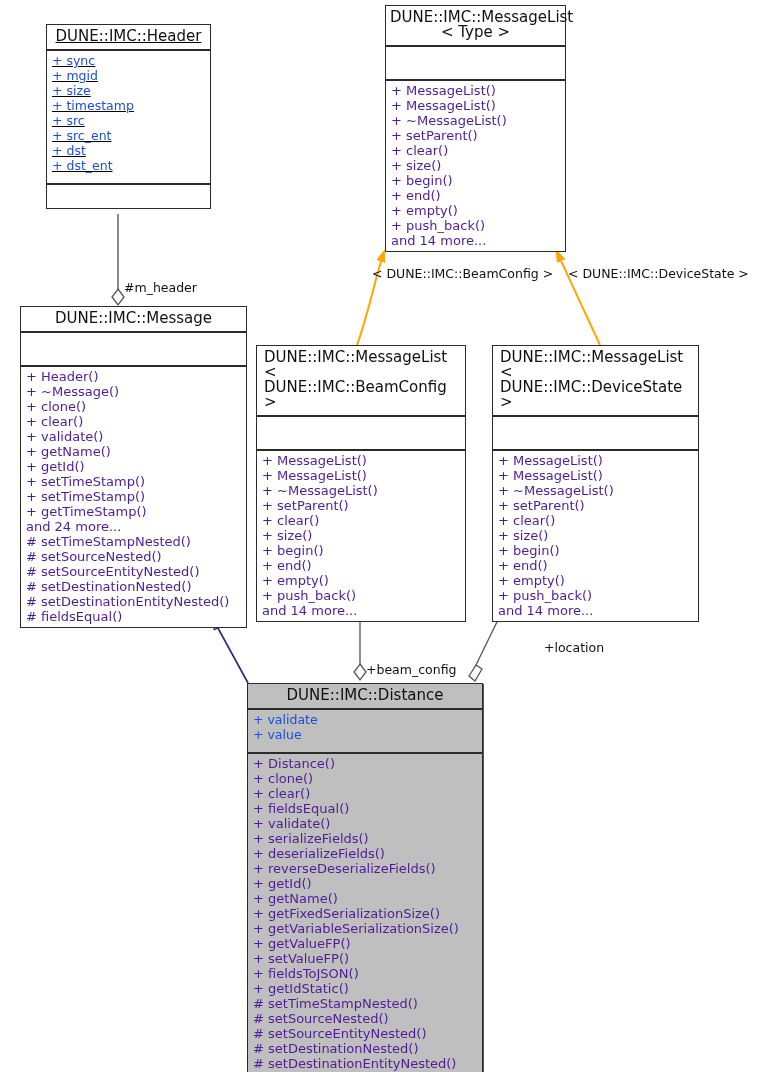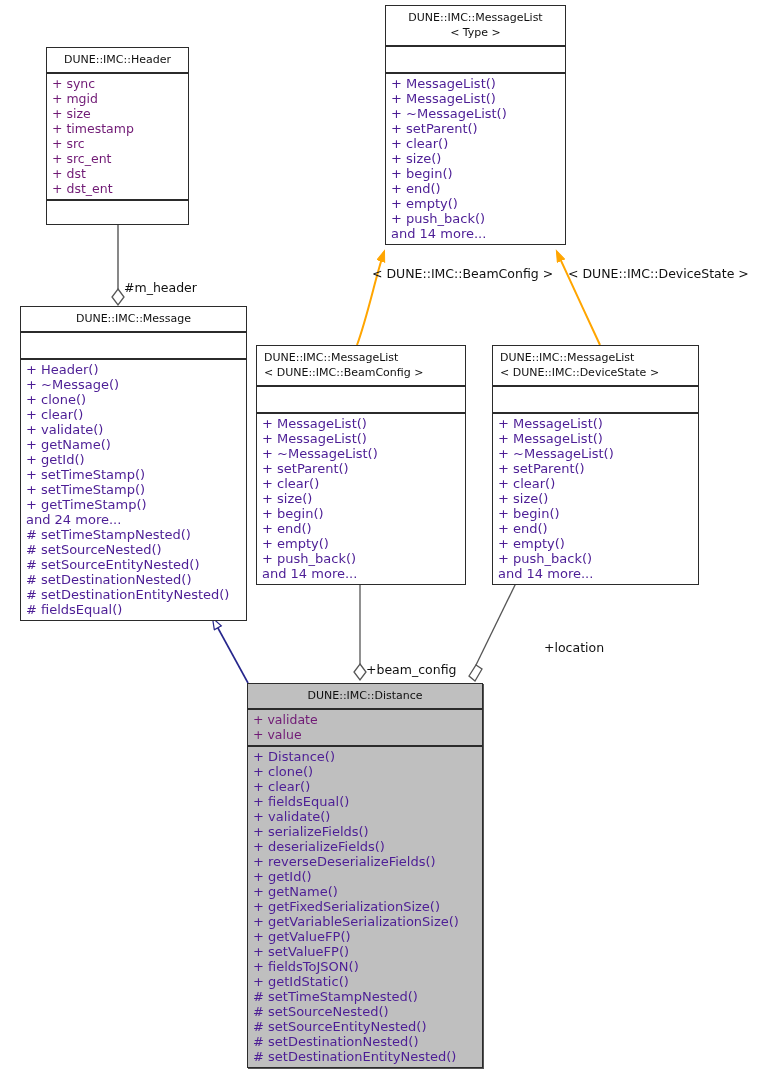--- a/index.html
+++ b/index.html
@@ -30,33 +30,33 @@
     background: #ffffff;
     z-index: 5;
   }
   .umlbox.shaded {
     background: #bfbfbf;
     border: 1px solid #2b2b2b;
     box-shadow: 1px 1px 0 0 #555;
   }
   .box-title {
     text-align: center;
-    font-size: 11px;
+    font-size: 15px;
     color: #101010;
     line-height: 15px;
     padding: 4px 4px 5px 4px;
     border-bottom: 2px solid #2b2b2b;
     white-space: pre-line;
   }
   .box-attrs {
     border-bottom: 2px solid #2b2b2b;
-    padding: 2px 5px 3px 5px;
+    padding: 2px 5px 10px 5px;
     font-size: 12.5px;
     line-height: 15px;
-    color: #701a75;
+    color: #1d4ed8;
     min-height: 14px;
   }
   .box-ops {
     padding: 2px 5px 3px 5px;
     font-size: 13px;
     line-height: 15px;
     color: #4c1d95;
   }
   .row {
     white-space: pre;
@@ -106,21 +106,21 @@
       <line x1="360" y1="583" x2="360" y2="664" stroke="#555555" stroke-width="1.3"></line>
       <polygon points="360,664 366,672 360,680 354,672" fill="#ffffff" stroke="#555555" stroke-width="1.3"></polygon>
     </g>
 
     <g>
       <line x1="516" y1="583" x2="476" y2="665" stroke="#555555" stroke-width="1.3"></line>
       <polygon points="476,665 482,669 475,681 469,676" fill="#ffffff" stroke="#555555" stroke-width="1.3"></polygon>
     </g>
   </svg>
 
-  <div class="umlbox" style="left:46px; top:47px; width:143px;">
+  <div class="umlbox" style="left:46px; top:24px; width:165px;text-decoration:underline;">
     <div class="box-title">DUNE::IMC::Header</div>
     <div class="box-attrs">
       <div class="row">+ sync</div>
       <div class="row">+ mgid</div>
       <div class="row">+ size</div>
       <div class="row">+ timestamp</div>
       <div class="row">+ src</div>
       <div class="row">+ src_ent</div>
       <div class="row">+ dst</div>
       <div class="row">+ dst_ent</div>

